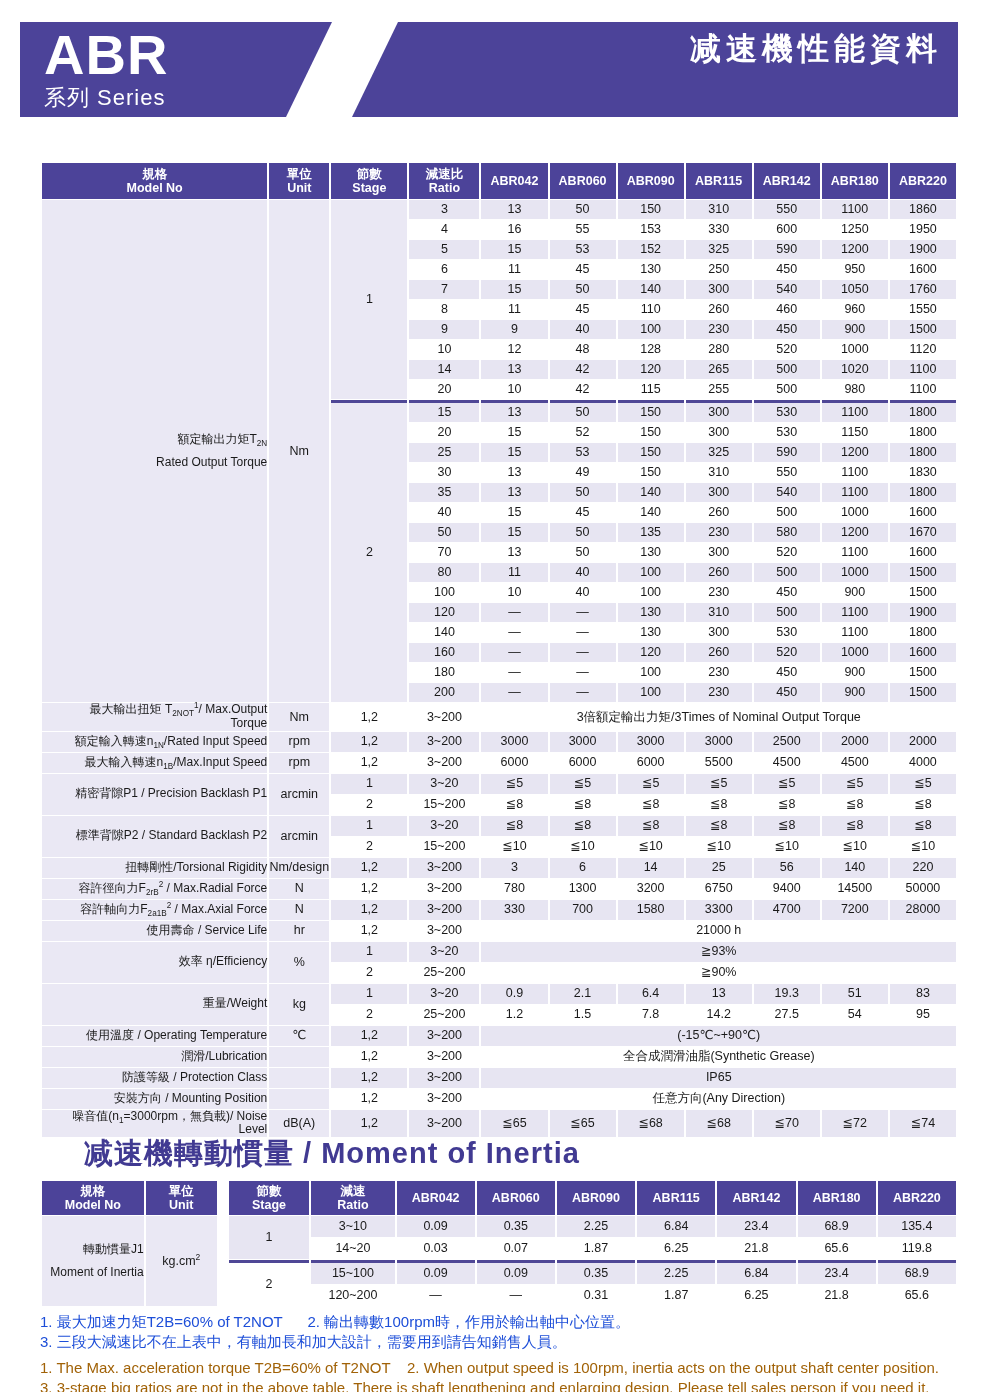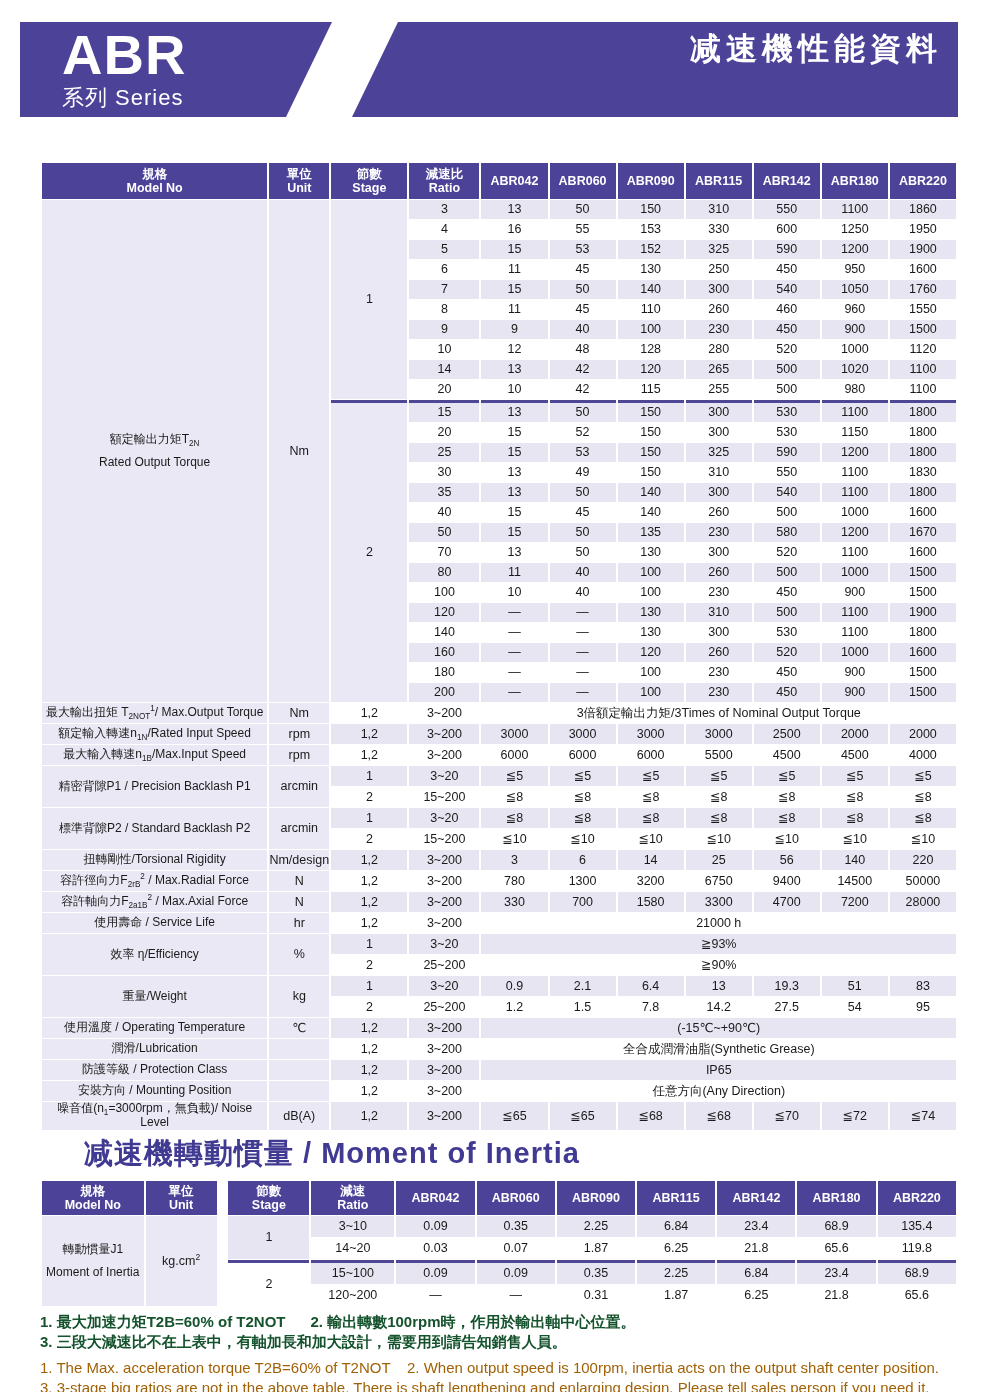--- a/index.html
+++ b/index.html
@@ -2,50 +2,50 @@
 <html><head>
 <meta charset="utf-8">
 <style>
   html,body{margin:0;padding:0;background:#fff;}
   body{width:1000px;height:1392px;position:relative;overflow:hidden;
        font-family:"Liberation Sans","DejaVu Sans",sans-serif;color:#1a1a1a;}
   .abs{position:absolute;}
   
   .banner{background:#4c4399;color:#fff;box-sizing:border-box;}
   .banner-left{left:20px;top:22px;width:312px;height:95px;
-    clip-path:polygon(0 0,100% 0,calc(100% - 46px) 100%,0 100%);padding:4px 0 0 42px;}
+    clip-path:polygon(0 0,100% 0,calc(100% - 46px) 100%,0 100%);padding:4px 0 0 24px;}
   .series-name{font-size:56px;font-weight:bold;line-height:1.02;letter-spacing:1px;}
   .series-sub{font-size:22px;margin-top:0px;letter-spacing:1px;}
   .banner-right{left:352px;top:22px;width:606px;height:95px;
     clip-path:polygon(46px 0,100% 0,100% 100%,0 100%);text-align:right;padding:9px 16px 0 0;}
   .title-zh{font-size:31px;font-weight:bold;letter-spacing:5px;line-height:1.15;}
   .title-en{font-size:26px;font-weight:bold;line-height:1.1;margin-top:3px;white-space:nowrap;}
   
   table{border-collapse:separate;border-spacing:2px 1px;table-layout:fixed;}
   th,td{padding:0;text-align:center;vertical-align:middle;font-size:12.5px;line-height:1.15;}
   th{background:#4c4399;color:#fff;font-weight:bold;height:36px;}
   td{height:19px;}
   tr.sp td{height:20px;}
   .r0{background:#e7e5f2;}
   .r1{background:#ffffff;}
   .lbl{background:#eae8f4;}
-  .tl{text-align:center;font-size:12px;}
+  .tl{text-align:right;padding-left:8px;font-size:12px;}
   .dv{border-top:3px solid #4f4796;}
   .sp0{background:transparent;}
   sub,sup{font-size:68%;line-height:0;}
   .lbl2 .l1{margin-bottom:9px;}
   .perf-wrap{left:40px;top:162px;width:918px;}
   .inertia-title{left:40px;top:1134px;font-size:29px;font-weight:bold;color:#413a92;letter-spacing:1px;margin-left:44px;}
   .inertia-wrap{left:40px;top:1180px;width:918px;}
   .inertia-wrap td{height:21px;}
   .inertia-wrap th{height:34px;}
   
   .footnotes{left:40px;top:1312px;width:918px;font-size:15px;}
   .fn{white-space:pre-wrap;line-height:20px;}
-  .fn-zh{color:#14532d;font-weight:bold;}
+  .fn-zh{color:#1d4ed8;font-weight:normal;}
   .fn-en{color:#a16207;margin-top:0px;}
   .fn-gap{height:6px;}
 </style>
 </head>
 <body>
 
 <div class="abs banner banner-left">
   <div class="series-name">ABR</div>
   <div class="series-sub">系列 Series</div>
 </div>

